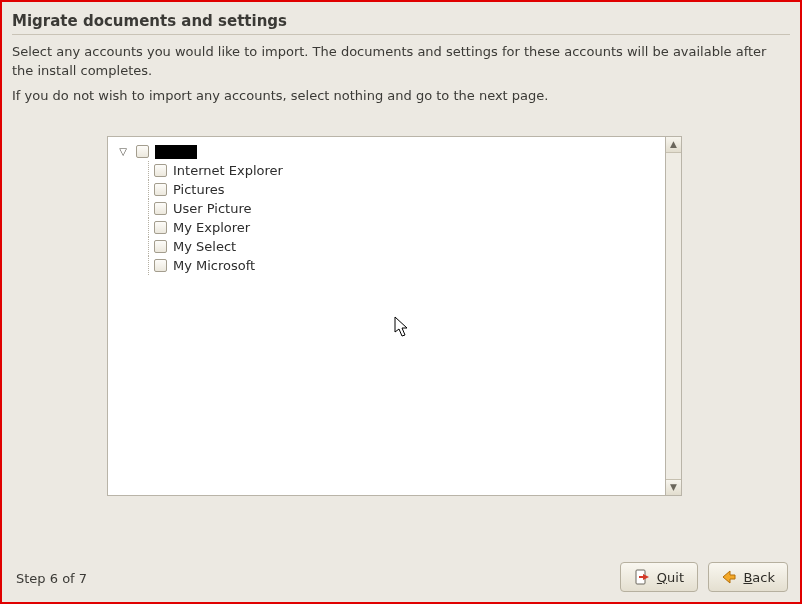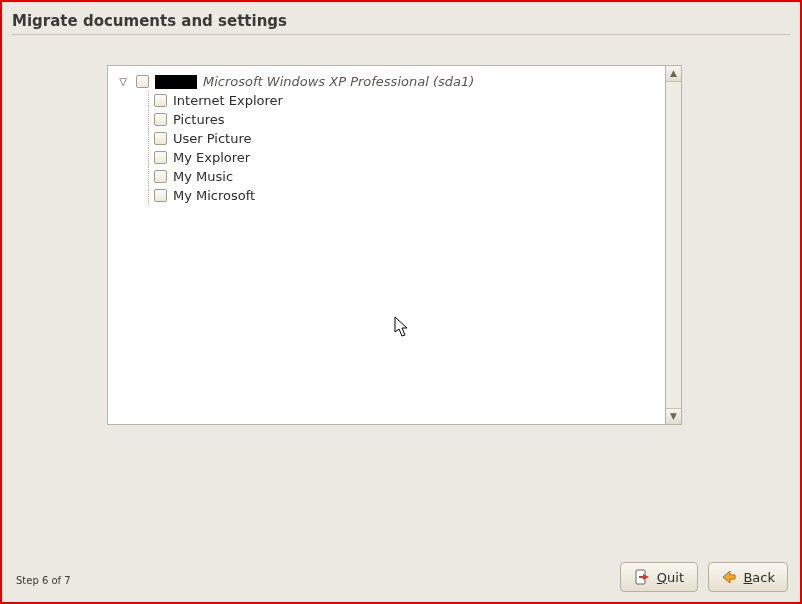--- a/index.html
+++ b/index.html
@@ -133,21 +133,21 @@
     padding: 0 12px;
     display: flex;
     align-items: center;
     justify-content: flex-end;
     gap: 10px;
   }
   .step {
     position: absolute;
     left: 14px;
     bottom: 16px;
-    font-size: 10px;
+    font-size: 13px;
     color: #3b3a36;
   }
   .btn {
     height: 30px;
     min-width: 78px;
     padding: 12px 12px;
     background: linear-gradient(#f9f7f0, #e4dfd0);
     border: 1px solid #b6b09f;
     border-radius: 4px;
     display: flex;
@@ -162,50 +162,53 @@
   .ico { width: 16px; height: 16px; display: block; }
 </style>
 </head>
 <body>
 
 <div class="frame">
 
   <div class="content">
     <div class="title">Migrate documents and settings</div>
 
+    <div class="intro">
+      <p>Select any accounts you would like to import.  The documents and settings for these accounts will be available after the install completes.</p>
+      <p>If you do not wish to import any accounts, select nothing and go to the next page.</p>
+    </div>
 
     <div class="listwrap">
       <div class="list">
 
         <div class="row parent">
           <span class="expander">▽</span>
           <input type="checkbox" class="chk" style="">
           <span class="blackbox"></span>
-          <span>Microsoft Windows XP Professional (sda1)</span>
         </div>
 
         <div class="row child">
           <input type="checkbox" class="chk" style="">
           <span>Internet Explorer</span>
         </div>
         <div class="row child">
           <input type="checkbox" class="chk" style="">
           <span>Pictures</span>
         </div>
         <div class="row child">
           <input type="checkbox" class="chk" style="">
           <span>User Picture</span>
         </div>
         <div class="row child">
           <input type="checkbox" class="chk" style="">
           <span>My Explorer</span>
         </div>
         <div class="row child">
           <input type="checkbox" class="chk" style="">
-          <span>My Music</span>
+          <span>My Select</span>
         </div>
         <div class="row child">
           <input type="checkbox" class="chk" style="">
           <span>My Microsoft</span>
         </div>
 
       </div>
 
       <div class="scrollbar">
         <div class="sbtn">

